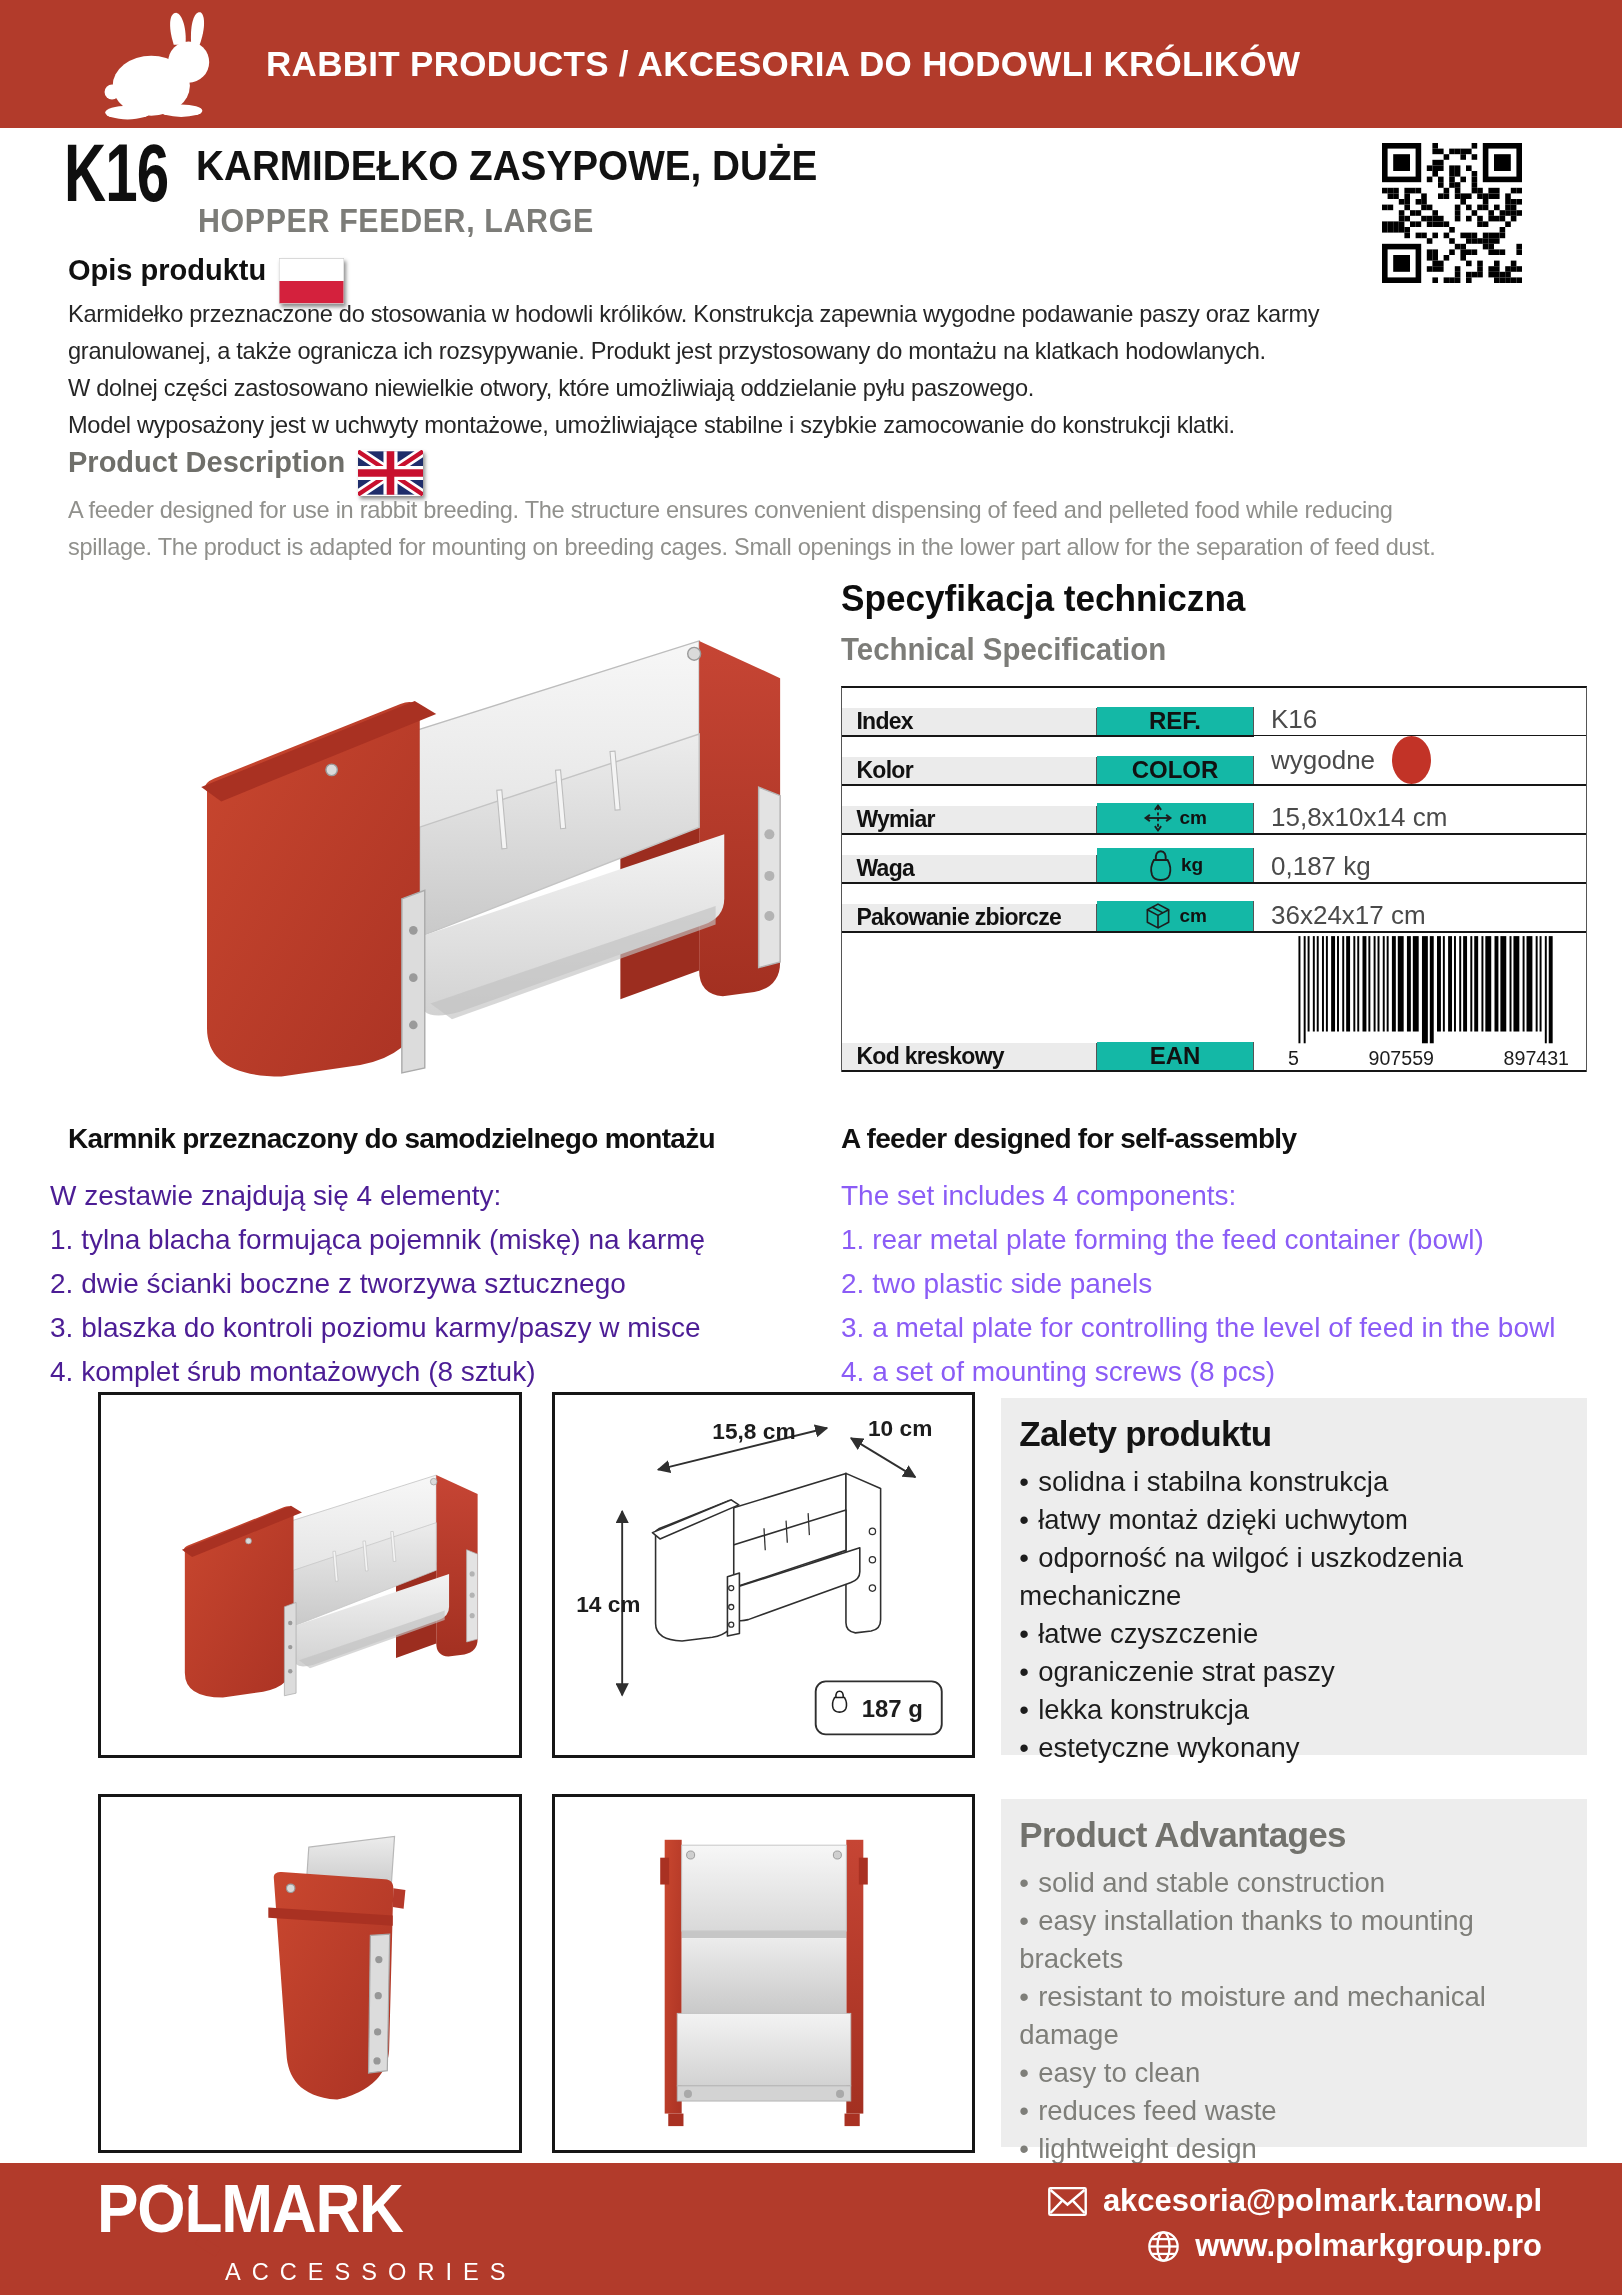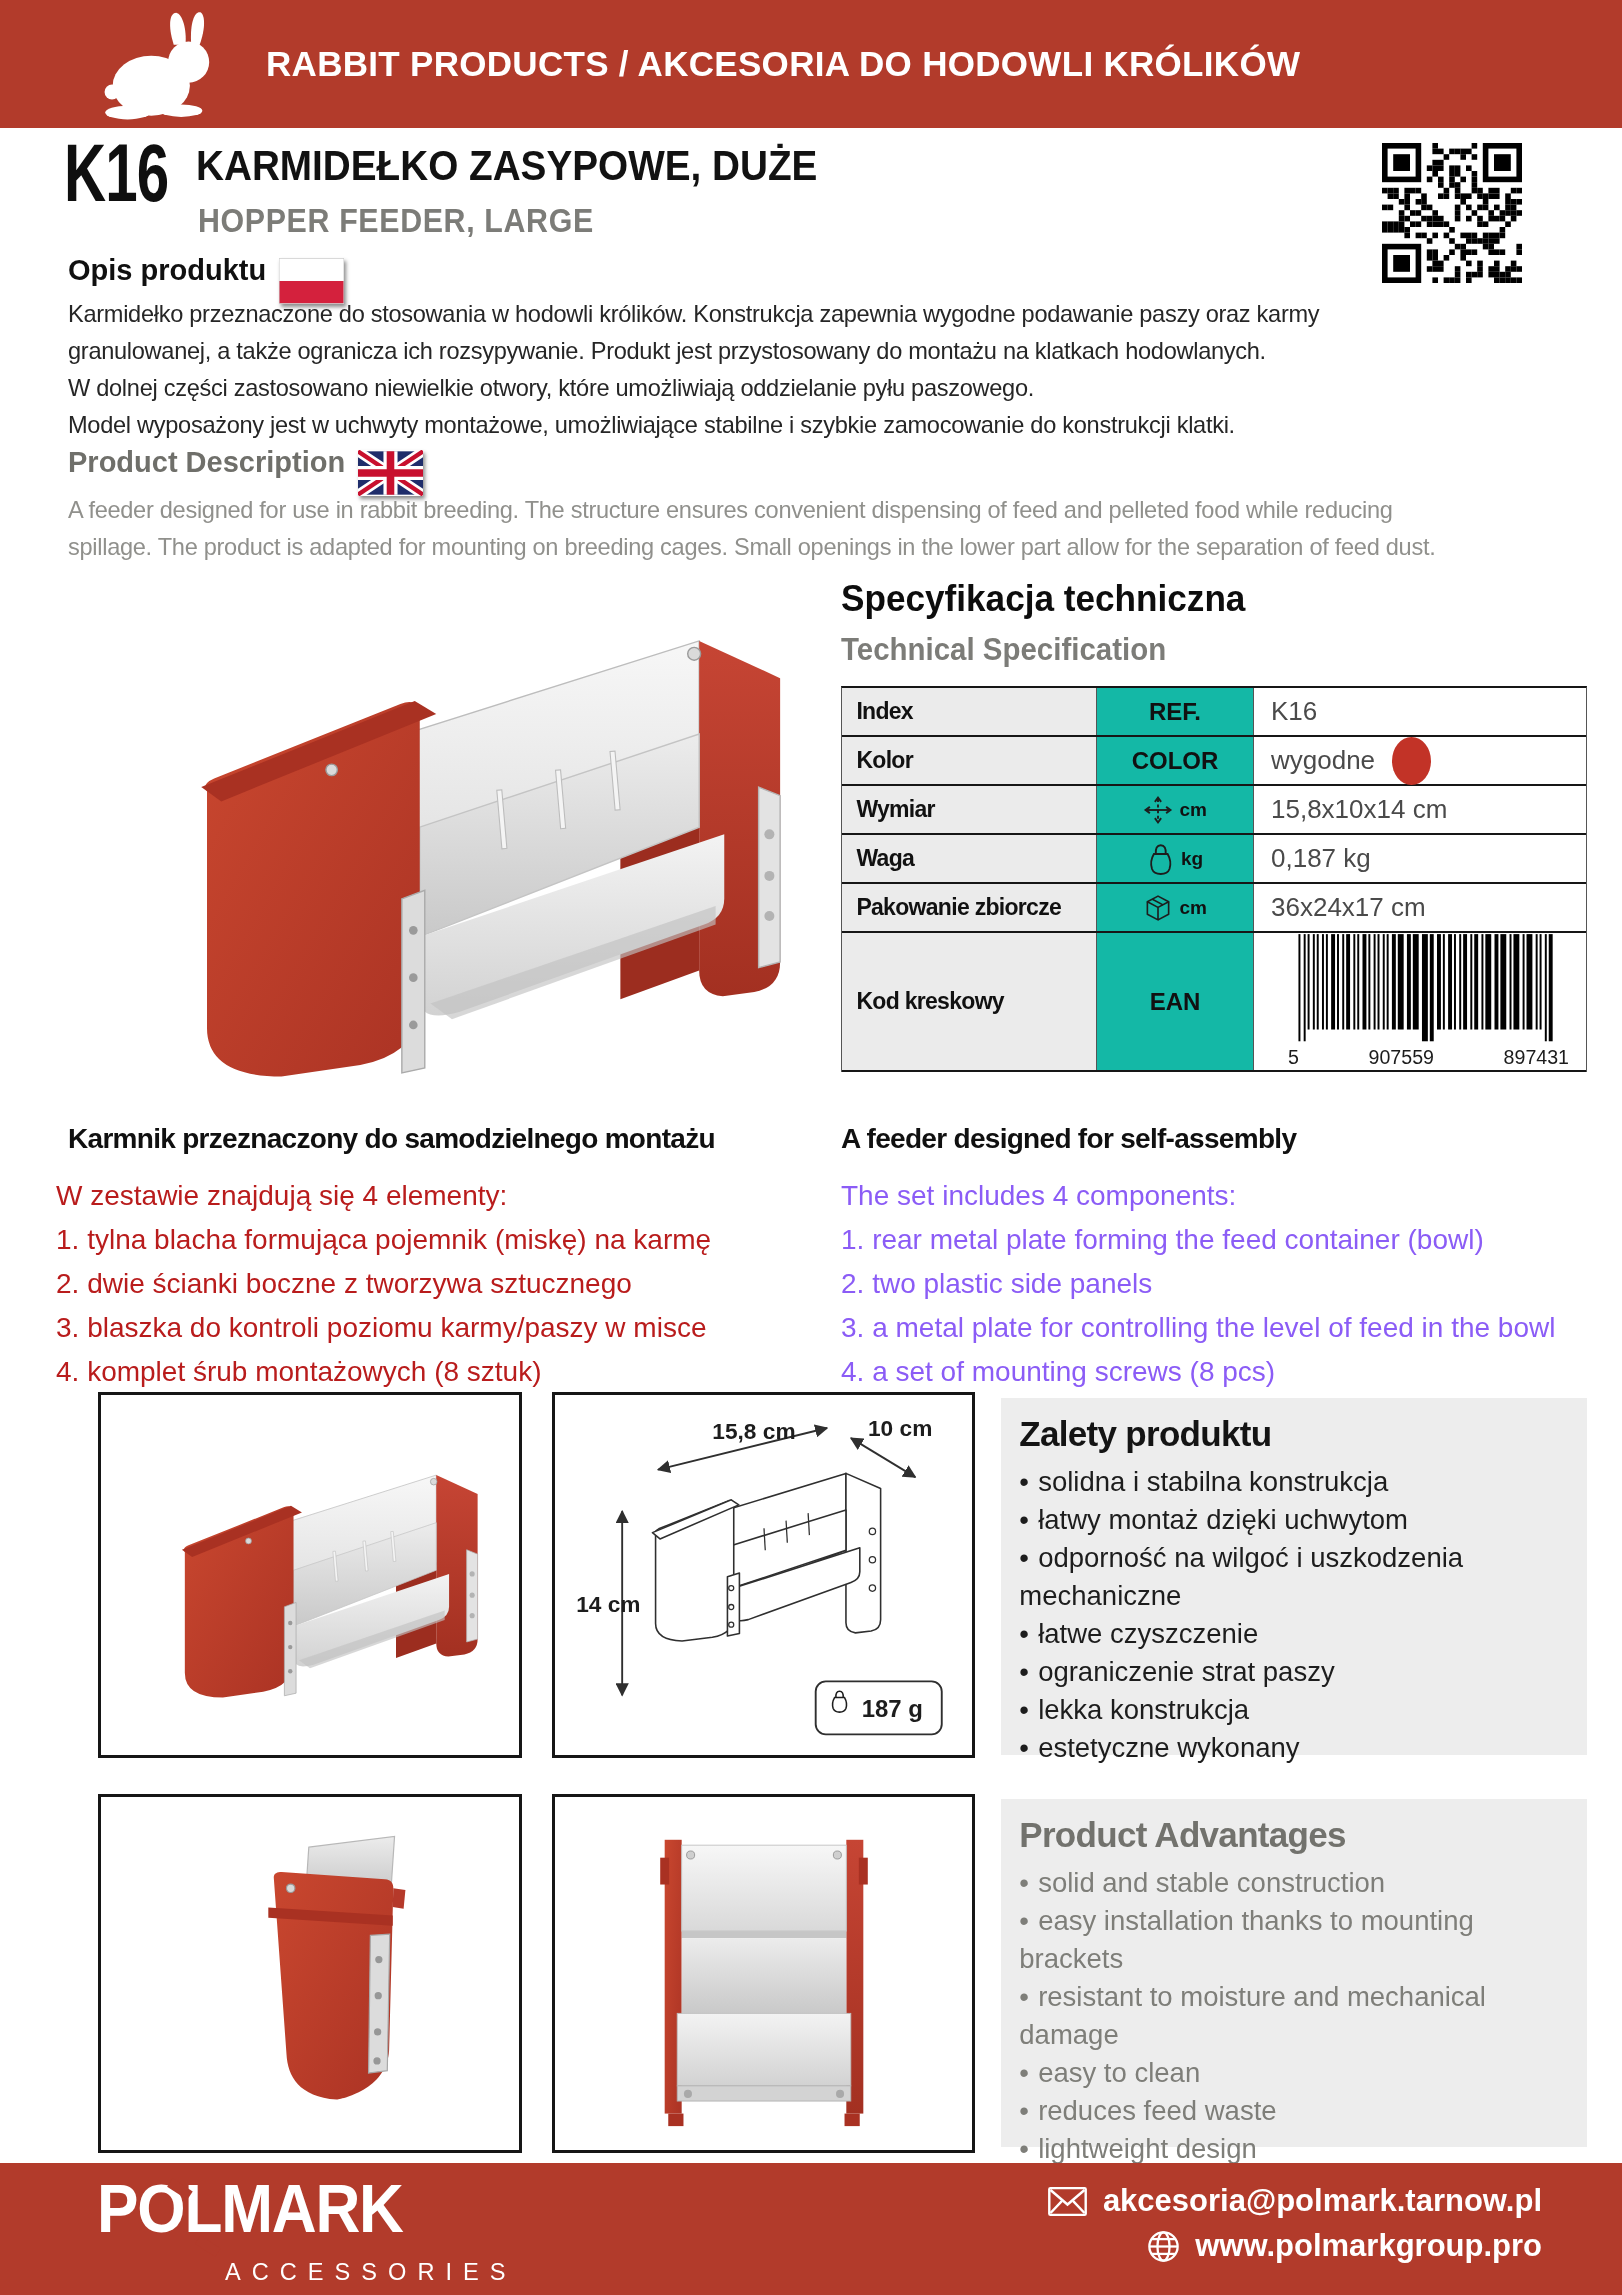--- a/index.html
+++ b/index.html
@@ -32,40 +32,40 @@
   .en-desc{top:492px;color:#90908c;}
 
   
   .photo-main{position:absolute;left:92px;top:575px;width:720px;height:523px;}
 
   
   .spec-h1{position:absolute;left:841px;top:578px;font-size:37px;font-weight:700;color:#0d0d0d;white-space:nowrap;transform:scaleX(.95);transform-origin:left top;}
   .spec-h2{position:absolute;left:841px;top:632px;font-size:31px;font-weight:700;color:#7c7c78;white-space:nowrap;transform:scaleX(.95);transform-origin:left top;}
   .spec{position:absolute;left:841px;top:686px;width:746px;border-top:2.6px solid #161616;
         border-left:1.3px solid #555;border-right:1.3px solid #555;box-sizing:border-box;}
-  .srow{display:flex;height:47px;border-bottom:2.6px solid #161616;}
+  .srow{display:flex;height:47px;border-bottom:2.6px solid #161616;align-items:flex-end;}
   .srow.tall{height:137px;}
   .c1{width:255px;background:#ebebeb;border-right:1.3px solid #555;display:flex;align-items:center;
       padding-left:14.4px;box-sizing:border-box;font-size:23px;font-weight:700;letter-spacing:-0.7px;color:#111;white-space:nowrap;}
   .c2{width:157px;background:#14b8a6;border-right:1.3px solid #555;display:flex;align-items:center;justify-content:center;
       gap:6.5px;font-size:24px;font-weight:700;color:#111;box-sizing:border-box;}
   .c2 .unit{font-size:19px;font-weight:700;}
   .c2 svg{flex:0 0 auto;}
   .c3{flex:1;background:#fff;display:flex;align-items:center;padding-left:17px;box-sizing:border-box;
       font-size:26px;color:#4a4a4a;white-space:nowrap;}
   .dot{display:inline-block;width:39px;height:48px;border-radius:50%;background:#c23327;margin-left:17px;}
   .bc-wrap{margin:0 auto;display:flex;flex-direction:column;align-items:center;}
   .bc-digits{display:flex;width:281px;justify-content:space-between;font-size:19.6px;color:#1c1c1c;margin-top:1.3px;}
 
   
   .asm-h{position:absolute;top:1123px;font-size:28px;font-weight:700;color:#101010;letter-spacing:-0.7px;white-space:nowrap;}
   .asm-h.pl{left:68px;} .asm-h.en{left:841px;}
   .asm-list{position:absolute;top:1174px;font-size:28px;line-height:44px;}
   .asm-list div{white-space:nowrap;}
-  .asm-list.pl{left:56px;color:#b91c1c;}
+  .asm-list.pl{left:50px;color:#4c1d95;}
   .asm-list.en{left:841px;color:#8b5cf6;}
 
   
   .pbox{position:absolute;border:3.9px solid #161616;background:#fff;box-sizing:border-box;
         display:flex;align-items:center;justify-content:center;}
   .box1{left:98px;top:1392px;width:424px;height:366px;}
   .box2{left:552px;top:1392px;width:423px;height:366px;}
   .box3{left:98px;top:1794px;width:424px;height:359px;}
   .box4{left:552px;top:1794px;width:423px;height:359px;}
   .panel{position:absolute;left:1001px;width:586px;background:#ededed;box-sizing:border-box;padding:15.7px 18.3px;}

